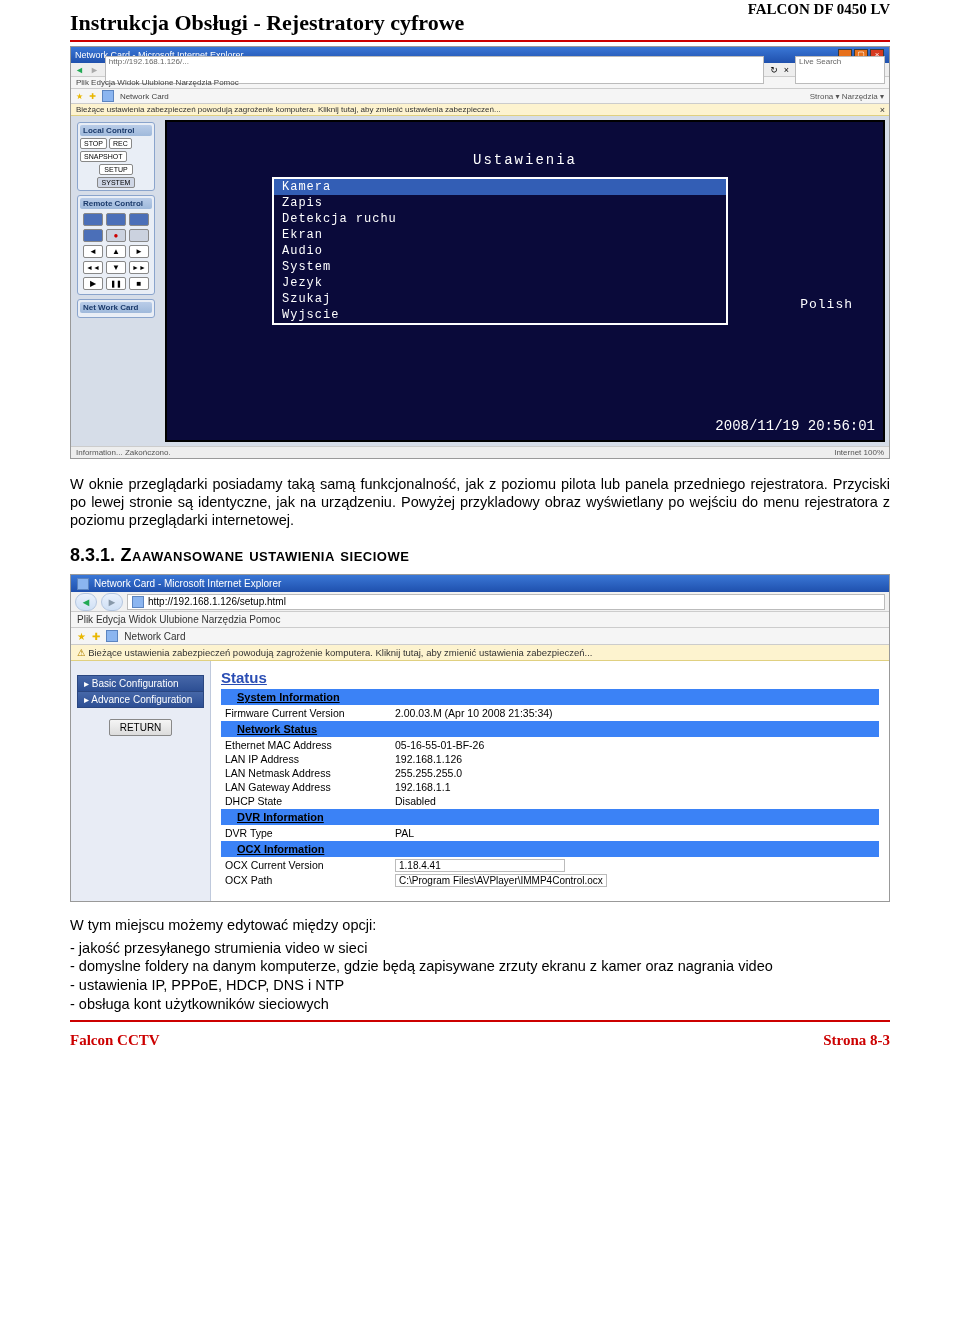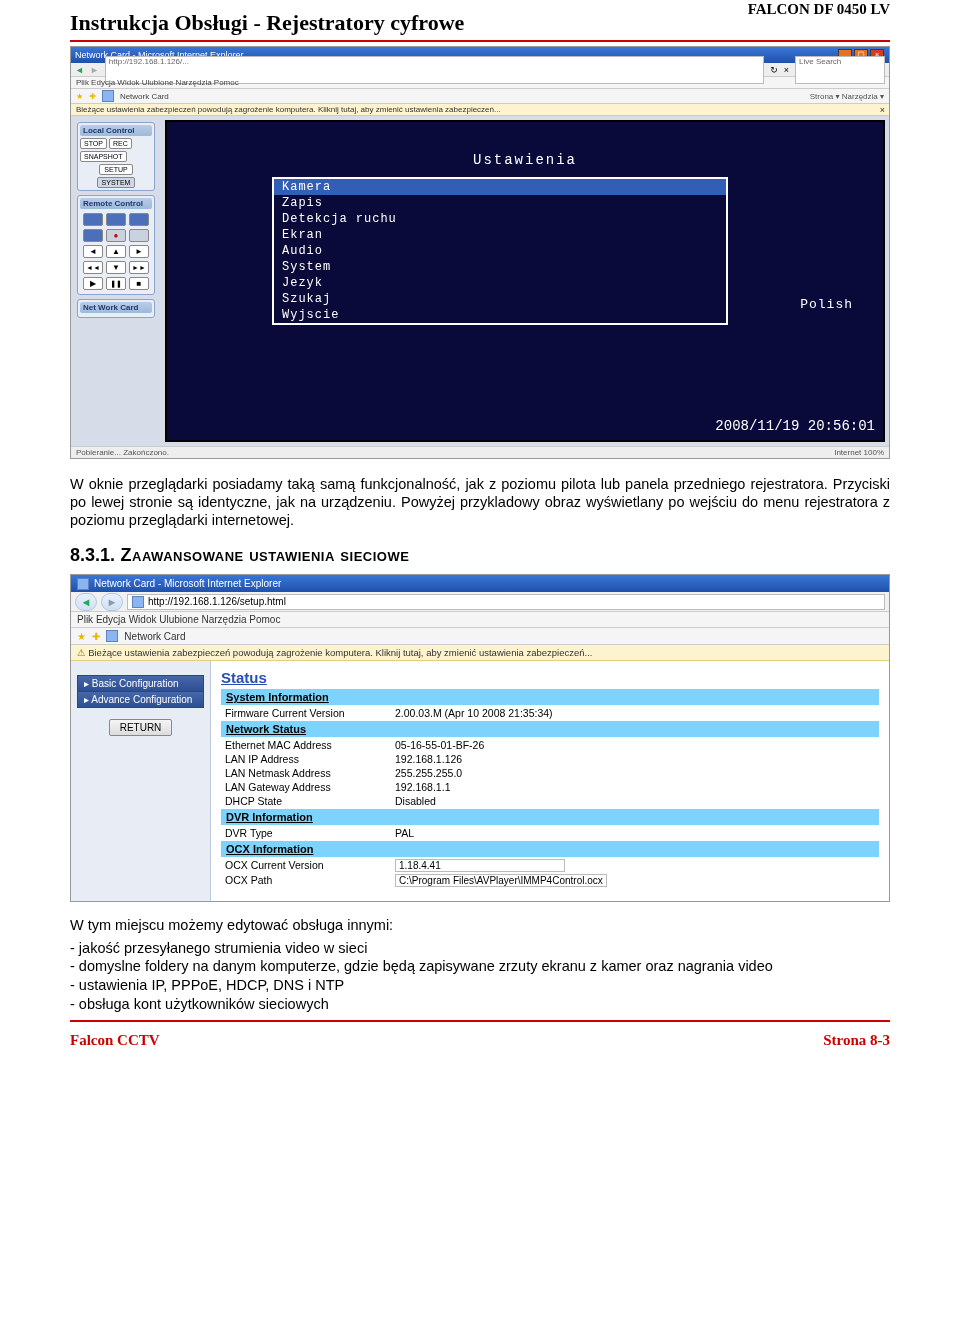--- a/index.html
+++ b/index.html
@@ -75,21 +75,21 @@
   .star2 { background:#f5f5f5; border-bottom:1px solid #ccc; font-size:10px; padding:2px 6px; color:#333; display:flex; align-items:center; gap:6px;}
   .warn2 { background:#fdf3cf; border-bottom:1px solid #e0d080; font-size:9.5px; padding:2px 6px; color:#333; position:relative;}
   .app2 { background:#fff; display:flex; min-height:240px;}
   .side2 { width:140px; background:#e8ecf5; border-right:1px solid #bfc9dc; padding:14px 6px; }
   .side2-item { background:linear-gradient(#4667a8,#2d4f94); color:#fff; font-size:10px; padding:2px 6px; border:1px solid #2a4680; }
   .side2-item + .side2-item { border-top:none;}
   .side2-return { margin-top:10px; text-align:center;}
   .side2-return button { background:linear-gradient(#f5f5f5,#dcdcdc); border:1px solid #888; font-size:10px; padding:2px 10px; border-radius:2px;}
   .main2 { flex:1; padding:8px 10px; font-size:11px;}
   .status-h { color:#2a4db4; font-weight:bold; font-size:15px; margin-bottom:3px; text-decoration:underline;}
-  .grouph { background:#7dd3fc; font-weight:bold; padding:2px 5px; font-size:11px; margin:1px 0; text-decoration:underline;}
+  .grouph { background:#3b82f6; font-weight:bold; padding:2px 16px; font-size:11px; margin:1px 0; text-decoration:underline;}
   .kv { display:flex; font-size:10.5px; padding:1px 4px;}
   .kv .k { width:170px;}
   .kv .v { flex:1;}
   .inputbox { border:1px solid #bbb; background:#fff; padding:0 3px; font-size:10px; min-width:170px; display:inline-block;}
 
   ul.bullets { list-style:none; margin:4px 0; }
   ul.bullets li { text-align: justify; font-size:14.5px; line-height:1.3; }
 </style>
 </head>
 <body>
@@ -183,21 +183,21 @@
             <div class="dvr-item">System</div>
             <div class="dvr-item">Jezyk</div>
             <div class="dvr-item">Szukaj</div>
             <div class="dvr-item">Wyjscie</div>
           </div>
         <div class="dvr-lang">Polish</div>
         <div class="dvr-ts">2008/11/19 20:56:01</div>
       </div>
     </div>
     <div class="ie-status1">
-      <span>Pobieranie... Zakończono.</span>
+      <span>Information... Zakończono.</span>
       <span class="right">Internet      100%</span>
     </div>
   </div>
 
   <p class="body-text">W oknie przeglądarki posiadamy taką samą funkcjonalność, jak z poziomu pilota lub panela przedniego rejestratora. Przyciski po lewej stronie są identyczne, jak na urządzeniu. Powyżej przykladowy obraz wyświetlany po wejściu do menu rejestratora z poziomu przeglądarki internetowej.</p>
 
   <h3 class="section">
     <span class="num">8.3.1.</span><span class="caps"> Zaawansowane ustawienia sieciowe</span>
   </h3>
 
@@ -287,21 +287,21 @@
             </div>
             <div class="kv">
               <div class="k">OCX Path</div>
               <div class="v"><span class="inputbox">C:\Program Files\AVPlayer\IMMP4Control.ocx</span></div>
             </div>
           </div>
       </div>
     </div>
   </div>
 
-  <p class="body-text" style="margin-bottom:0;">W tym miejscu możemy edytować obsługa innymi:</p>
+  <p class="body-text" style="margin-bottom:0;">W tym miejscu możemy edytować między opcji:</p>
   <ul class="bullets" id="bullets">
       <li>- jakość przesyłanego strumienia video w sieci</li>
       <li>- domyslne foldery na danym komputerze, gdzie będą zapisywane zrzuty ekranu z kamer oraz nagrania video</li>
       <li>- ustawienia IP, PPPoE, HDCP, DNS i NTP</li>
       <li>- obsługa kont użytkowników sieciowych</li>
     </ul>
 
   <hr class="hr-red-bottom">
   <div class="footer">
     <span>Falcon CCTV</span>

